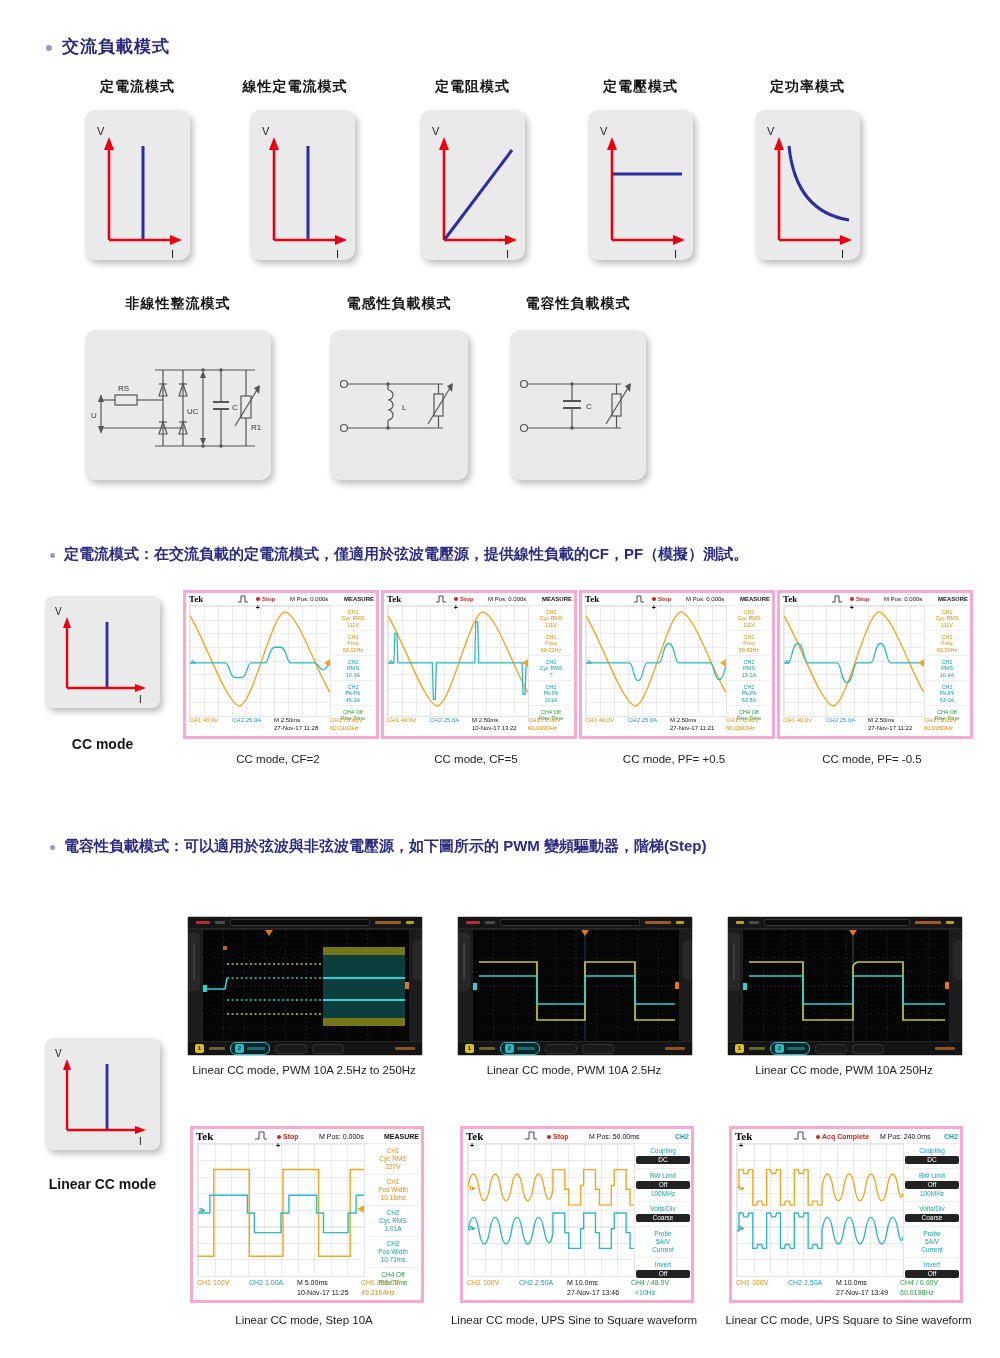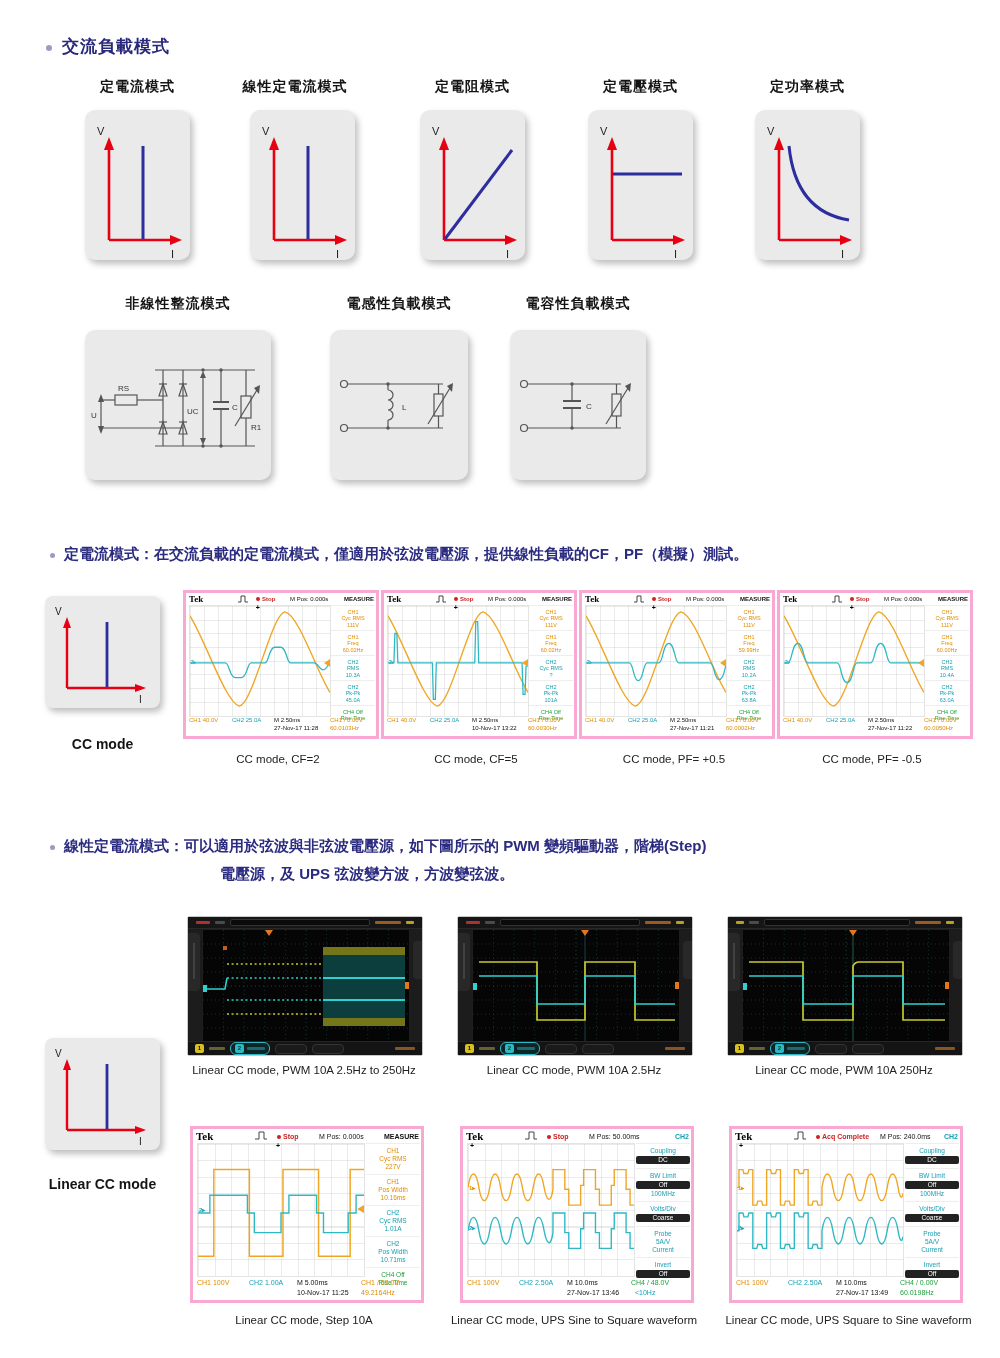--- a/index.html
+++ b/index.html
@@ -472,22 +472,21 @@
     <span class="s-bot bk" style="left:88px;top:132px;">27-Nov-17 11:22</span>
     <span class="s-bot or" style="left:144px;top:132px;">60.0050Hz</span>
   </div>
 
   <div class="caption" style="left:183px;top:753px;width:190px;">CC mode, CF=2</div>
   <div class="caption" style="left:381px;top:753px;width:190px;">CC mode, CF=5</div>
   <div class="caption" style="left:579px;top:753px;width:190px;">CC mode, PF= +0.5</div>
   <div class="caption" style="left:777px;top:753px;width:190px;">CC mode, PF= -0.5</div>
 
   <span class="dot" style="left:50px;top:845px;width:5px;height:5px;"></span>
-  <div class="bullet" style="left:64px;top:837px;">線性定電流模式：可以適用於弦波與非弦波電壓源，如下圖所示的 PWM 變頻驅動器，階梯(Step)</div>
-  <div class="bullet" style="left:220px;top:865px;">電壓源，及 UPS 弦波變方波，方波變弦波。</div>
+  <div class="bullet" style="left:64px;top:837px;">電容性負載模式：可以適用於弦波與非弦波電壓源，如下圖所示的 PWM 變頻驅動器，階梯(Step)</div>
 
   <div class="dscope" style="left:187px;top:916px;width:234px;height:138px;">
     <div class="d-top">
       <span class="blk red"></span>
         <span class="blk gy"></span>
       <span class="blk strip"></span>
       <span class="blk orb"></span>
         <span class="blk yl"></span>
     </div>
     <div class="d-tab">

